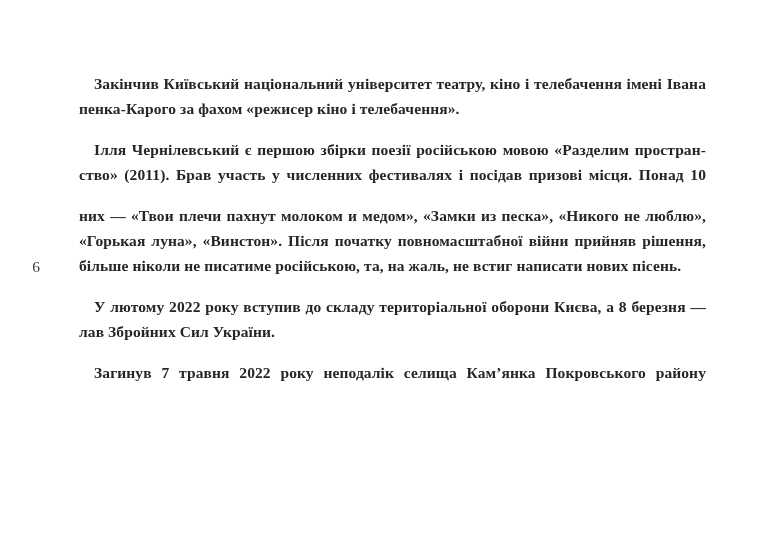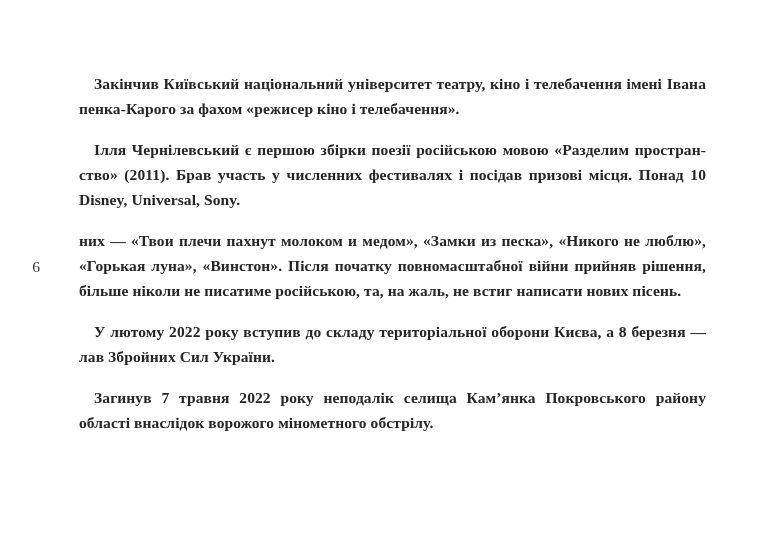--- a/index.html
+++ b/index.html
@@ -73,34 +73,32 @@
   <div class="text-block">
 
     <div class="para">
       <span class="line just indent">Закінчив Київський національний університет театру, кіно і телебачення імені Івана Кар-</span>
       <span class="line last">пенка-Карого за фахом «режисер кіно і телебачення».</span>
     </div>
 
     <div class="para">
       <span class="line just indent">Ілля Чернілевський є першою збірки поезії російською мовою «Разделим простран-</span>
       <span class="line just">ство» (2011). Брав участь у численних фестивалях і посідав призові місця. Понад 10 років</span>
-      <span class="line last">Disney, Universal, Sony.</span>
     </div>
 
     <div class="para">
       <span class="line just">них — «Твои плечи пахнут молоком и медом», «Замки из песка», «Никого не люблю»,</span>
       <span class="line just"><span>«Горькая луна», «Винстон». Після початку повномасштабної війни прийняв рішення,</span> <span class="u">що</span></span>
       <span class="line last">більше ніколи не писатиме російською, та, на жаль, не встиг написати нових пісень.</span>
     </div>
 
     <div class="para">
       <span class="line just indent">У лютому 2022 року вступив до складу територіальної оборони Києва, а 8 березня — до</span>
       <span class="line last">лав Збройних Сил України.</span>
     </div>
 
     <div class="para">
       <span class="line just indent">Загинув 7 травня 2022 року неподалік селища Кам’янка Покровського району Донецької</span>
-      <span class="line last">області внаслідок ворожого мінометного обстрілу.</span>
     </div>
 
 
   </div>
 </div>
 
 </body></html>

